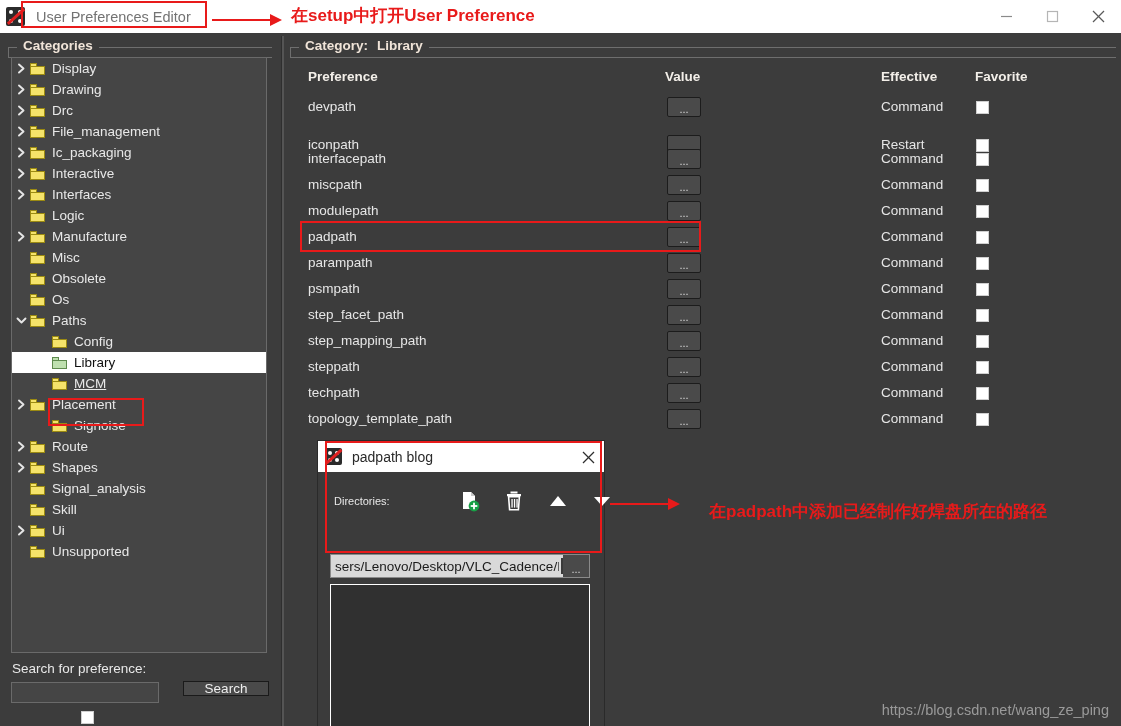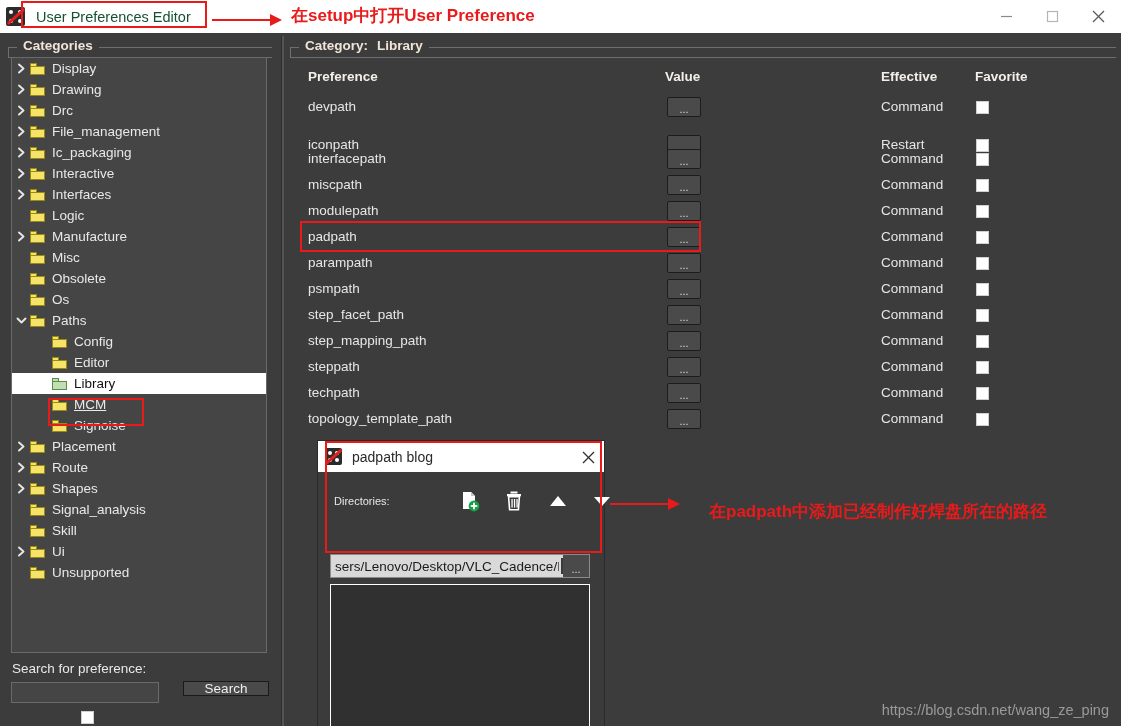--- a/index.html
+++ b/index.html
@@ -41,21 +41,21 @@
   .app-icon .slash {
     position: absolute; left: -1px; top: 8px;
     width: 22px; height: 3px;
     background: #e02020;
     transform: rotate(-42deg);
     transform-origin: center;
   }
   .win-title {
     margin-left: 11px;
     font-size: 14.5px;
-    color: #14532d;
+    color: #737373;
     white-space: nowrap;
   }
   .win-btns {
     position: absolute; right: 0; top: 0;
     height: 33px; display: flex;
   }
   .win-btn {
     width: 46px; height: 33px;
     display: flex; align-items: center; justify-content: center;
   }
@@ -539,63 +539,55 @@
         <span>Paths</span>
       </div>
       <div class="tree-row" style="padding-left: 22px;">
         <span class="twisty"></span>
         <span class="folder">
           <span class="ftab"></span>
           <span class="fbody"></span>
         </span>
         <span>Config</span>
       </div>
+      <div class="tree-row sel" style="padding-left: 22px;">
+        <span class="twisty"></span>
+        <span class="folder open">
+          <span class="ftab"></span>
+          <span class="fbody"></span>
+        </span>
+        <span>Library</span>
+      </div>
+      <div class="tree-row" style="padding-left: 22px; text-decoration: underline;">
+        <span class="twisty"></span>
+        <span class="folder">
+          <span class="ftab"></span>
+          <span class="fbody"></span>
+        </span>
+        <span>MCM</span>
+      </div>
+      <div class="tree-row" style="padding-left: 0px;">
+        <span class="twisty">
+          <svg width="11" height="11" viewBox="0 0 11 11">
+            <path d="M3 1.5 L7.5 5.5 L3 9.5" fill="none" stroke="#e6e6e6" stroke-width="1.9" stroke-linecap="round" stroke-linejoin="round"></path>
+          </svg>
+        </span>
+        <span class="folder">
+          <span class="ftab"></span>
+          <span class="fbody"></span>
+        </span>
+        <span>Placement</span>
+      </div>
       <div class="tree-row" style="padding-left: 22px;">
         <span class="twisty"></span>
         <span class="folder">
           <span class="ftab"></span>
           <span class="fbody"></span>
         </span>
-        <span>Editor</span>
-      </div>
-      <div class="tree-row sel" style="padding-left: 22px;">
-        <span class="twisty"></span>
-        <span class="folder open">
-          <span class="ftab"></span>
-          <span class="fbody"></span>
-        </span>
-        <span>Library</span>
-      </div>
-      <div class="tree-row" style="padding-left: 22px; text-decoration: underline;">
-        <span class="twisty"></span>
-        <span class="folder">
-          <span class="ftab"></span>
-          <span class="fbody"></span>
-        </span>
-        <span>MCM</span>
-      </div>
-      <div class="tree-row" style="padding-left: 22px;">
-        <span class="twisty"></span>
-        <span class="folder">
-          <span class="ftab"></span>
-          <span class="fbody"></span>
-        </span>
         <span>Signoise</span>
-      </div>
-      <div class="tree-row" style="padding-left: 0px;">
-        <span class="twisty">
-          <svg width="11" height="11" viewBox="0 0 11 11">
-            <path d="M3 1.5 L7.5 5.5 L3 9.5" fill="none" stroke="#e6e6e6" stroke-width="1.9" stroke-linecap="round" stroke-linejoin="round"></path>
-          </svg>
-        </span>
-        <span class="folder">
-          <span class="ftab"></span>
-          <span class="fbody"></span>
-        </span>
-        <span>Placement</span>
       </div>
       <div class="tree-row" style="padding-left: 0px;">
         <span class="twisty">
           <svg width="11" height="11" viewBox="0 0 11 11">
             <path d="M3 1.5 L7.5 5.5 L3 9.5" fill="none" stroke="#e6e6e6" stroke-width="1.9" stroke-linecap="round" stroke-linejoin="round"></path>
           </svg>
         </span>
         <span class="folder">
           <span class="ftab"></span>
           <span class="fbody"></span>

